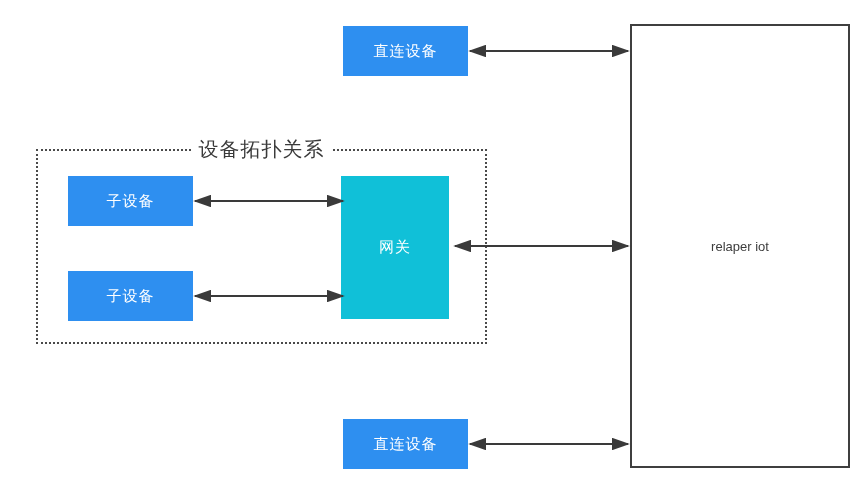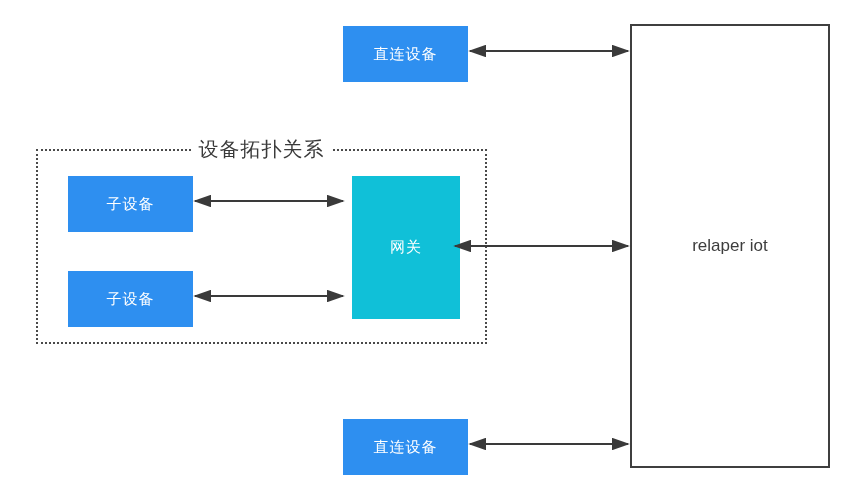--- a/index.html
+++ b/index.html
@@ -21,46 +21,46 @@
     align-items: center;
     justify-content: center;
     box-sizing: border-box;
     color: #ffffff;
     font-size: 15px;
     letter-spacing: 1px;
   }
   .blue-node {
     background: #2e8ff0;
     width: 125px;
-    height: 56px;
+    height: 50px;
   }
   .cyan-node {
     background: #10c0d8;
     width: 108px;
     height: 143px;
   }
   #direct-top    { left: 343px; top: 26px;  }
   #direct-bottom { left: 343px; top: 419px; }
   #sub-1         { left: 68px;  top: 176px; }
   #sub-2         { left: 68px;  top: 271px; }
-  #gateway       { left: 352px; top: 176px; text-align: right; }
+  #gateway       { left: 341px; top: 176px; text-align: right; }
   #platform {
     position: absolute;
     left: 630px;
     top: 24px;
-    width: 200px;
+    width: 220px;
     height: 444px;
     box-sizing: border-box;
     border: 2px solid #3f3f3f;
     background: #ffffff;
     display: flex;
     align-items: center;
     justify-content: center;
     color: #3d3d3d;
-    font-size: 17px;
+    font-size: 13px;
   }
   #topology-group {
     position: absolute;
     left: 36px;
     top: 149px;
     width: 451px;
     height: 195px;
     box-sizing: border-box;
     border: 2px dotted #4a4a4a;
   }

